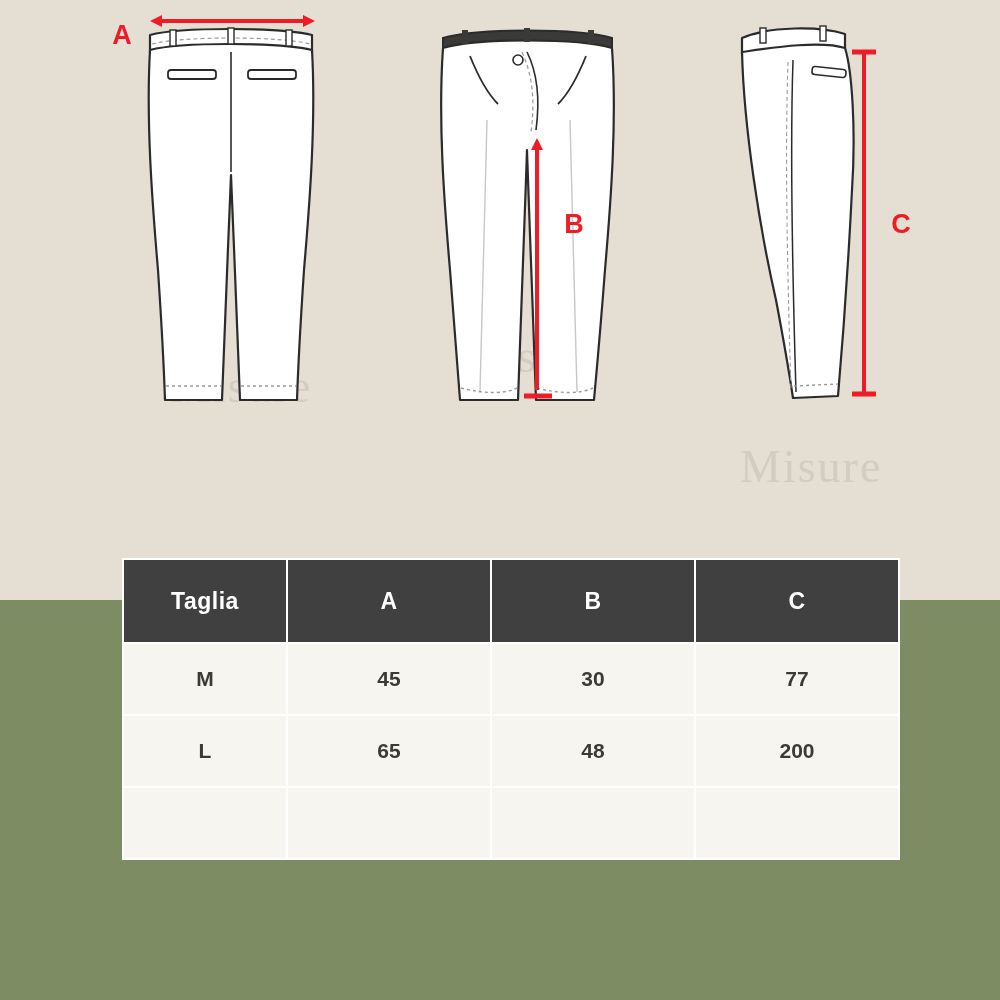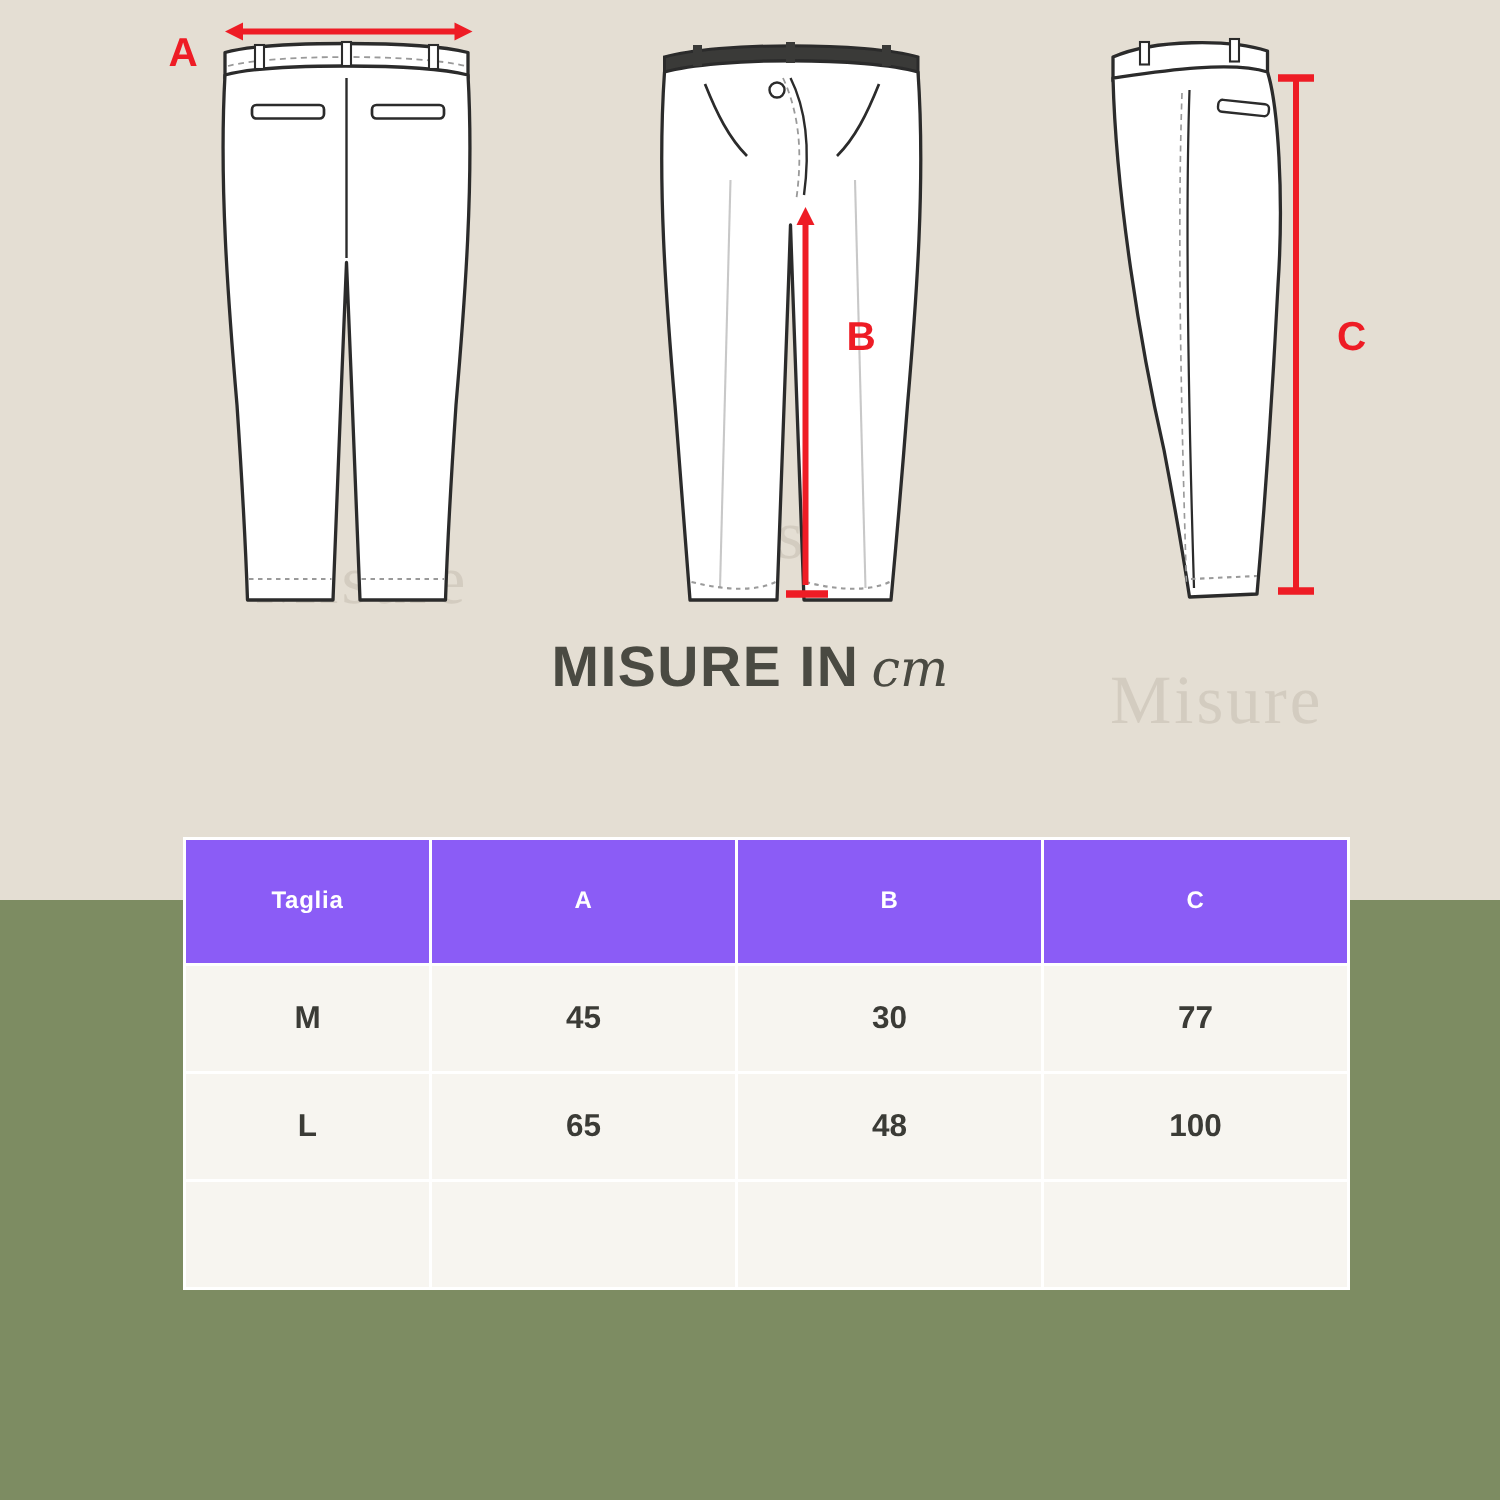--- a/index.html
+++ b/index.html
@@ -102,23 +102,23 @@
   table.size-table th,
   table.size-table td {
     border: 2px solid #ffffff;
     height: 68px;
     text-align: center;
     font-size: 21px;
     font-weight: bold;
     color: #3b3b36;
   }
   table.size-table thead th {
-    background: #8b5cf6;
+    background: #404040;
     color: #ffffff;
-    font-size: 16px;
+    font-size: 23px;
     height: 80px;
     letter-spacing: 0.5px;
   }
   table.size-table tbody td {
     background: #f7f5f0;
   }
   table.size-table tbody tr.empty-row td {
     color: transparent;
   }
   .col-first { width: 160px; }
@@ -230,23 +230,20 @@
 
       <g>
         <line x1="864" y1="52" x2="864" y2="392" stroke="#ee1c25" stroke-width="4"></line>
         <line x1="852" y1="52" x2="876" y2="52" stroke="#ee1c25" stroke-width="5"></line>
         <line x1="852" y1="394" x2="876" y2="394" stroke="#ee1c25" stroke-width="5"></line>
       </g>
       <text x="901" y="233" font-family="Liberation Sans, sans-serif" font-size="27" font-weight="bold" fill="#ee1c25" text-anchor="middle">C</text>
     </g>
   </svg>
 
-  <div class="title-wrap">
-    <span class="title-main">MISURE IN</span><span class="title-unit">cm</span>
-  </div>
 
   <div class="table-wrap">
     <table class="size-table">
       <thead>
         <tr>
           <th class="col-first">Taglia</th>
           <th>A</th>
           <th>B</th>
           <th>C</th>
         </tr>
@@ -255,21 +252,21 @@
         <tr>
           <td class="col-first">M</td>
           <td>45</td>
           <td>30</td>
           <td>77</td>
         </tr>
         <tr>
           <td class="col-first">L</td>
           <td>65</td>
           <td>48</td>
-          <td>100</td>
+          <td>200</td>
         </tr>
         <tr class="empty-row">
           <td class="col-first"></td>
           <td></td>
           <td></td>
           <td></td>
         </tr>
       </tbody>
     </table>
   </div>

